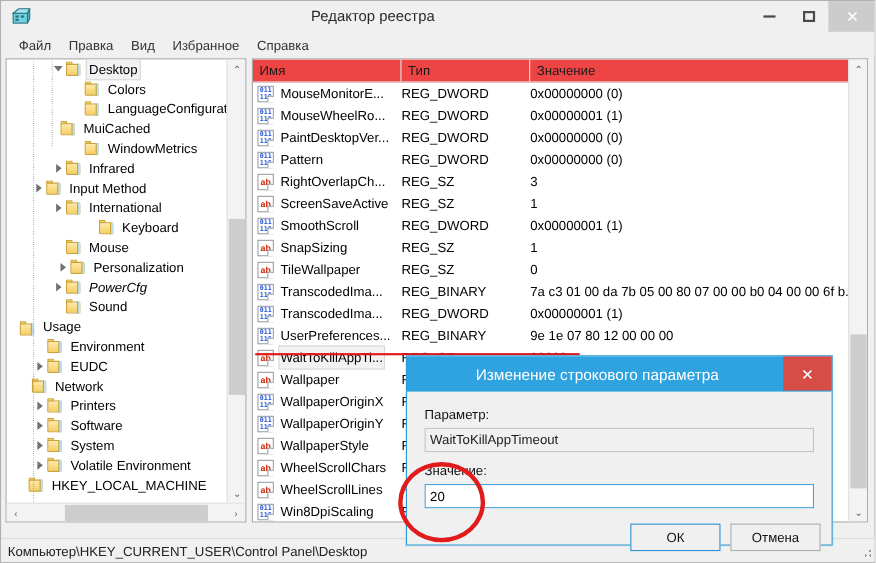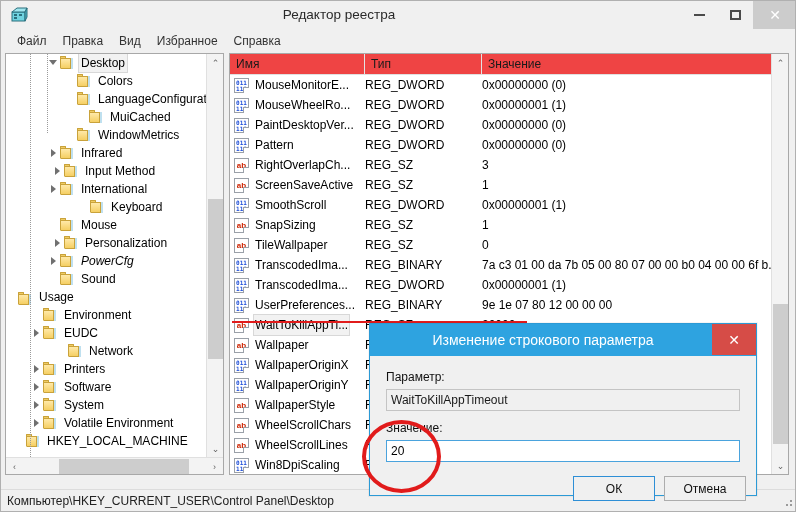--- a/index.html
+++ b/index.html
@@ -323,21 +323,21 @@
         </div>
         <div class="tnode" style="padding-left: 59px;">
           <span class="dots"></span>
           <span class="folder">
             <span class="ft"></span>
             <span class="fb"></span>
             <span class="fs"></span>
           </span>
           <span class="lbl">LanguageConfiguration</span>
         </div>
-        <div class="tnode" style="padding-left: 71px;">
+        <div class="tnode" style="padding-left: 37px;">
           <span class="dots"></span>
           <span class="folder">
             <span class="ft"></span>
             <span class="fb"></span>
             <span class="fs"></span>
           </span>
           <span class="lbl">MuiCached</span>
         </div>
         <div class="tnode" style="padding-left: 59px;">
           <span class="dots"></span>
@@ -350,21 +350,21 @@
         </div>
         <div class="tnode" style="padding-left: 42px;">
           <span class="arrow closed"></span>
           <span class="folder">
             <span class="ft"></span>
             <span class="fb"></span>
             <span class="fs"></span>
           </span>
           <span class="lbl">Infrared</span>
         </div>
-        <div class="tnode" style="padding-left: 46px; align-items: center;">
+        <div class="tnode" style="padding-left: 24px; align-items: center;">
           <span class="arrow closed"></span>
           <span class="folder">
             <span class="ft"></span>
             <span class="fb"></span>
             <span class="fs"></span>
           </span>
           <span class="lbl">Input Method</span>
         </div>
         <div class="tnode" style="padding-left: 42px;">
           <span class="arrow closed"></span>
@@ -440,21 +440,21 @@
         </div>
         <div class="tnode" style="padding-left: 25px;">
           <span class="arrow closed"></span>
           <span class="folder">
             <span class="ft"></span>
             <span class="fb"></span>
             <span class="fs"></span>
           </span>
           <span class="lbl">EUDC</span>
         </div>
-        <div class="tnode" style="padding-left: 11px; margin-left: 39px;">
+        <div class="tnode" style="padding-left: 11px;">
           <span class="dots"></span>
           <span class="folder">
             <span class="ft"></span>
             <span class="fb"></span>
             <span class="fs"></span>
           </span>
           <span class="lbl">Network</span>
         </div>
         <div class="tnode" style="padding-left: 25px;">
           <span class="arrow closed"></span>

